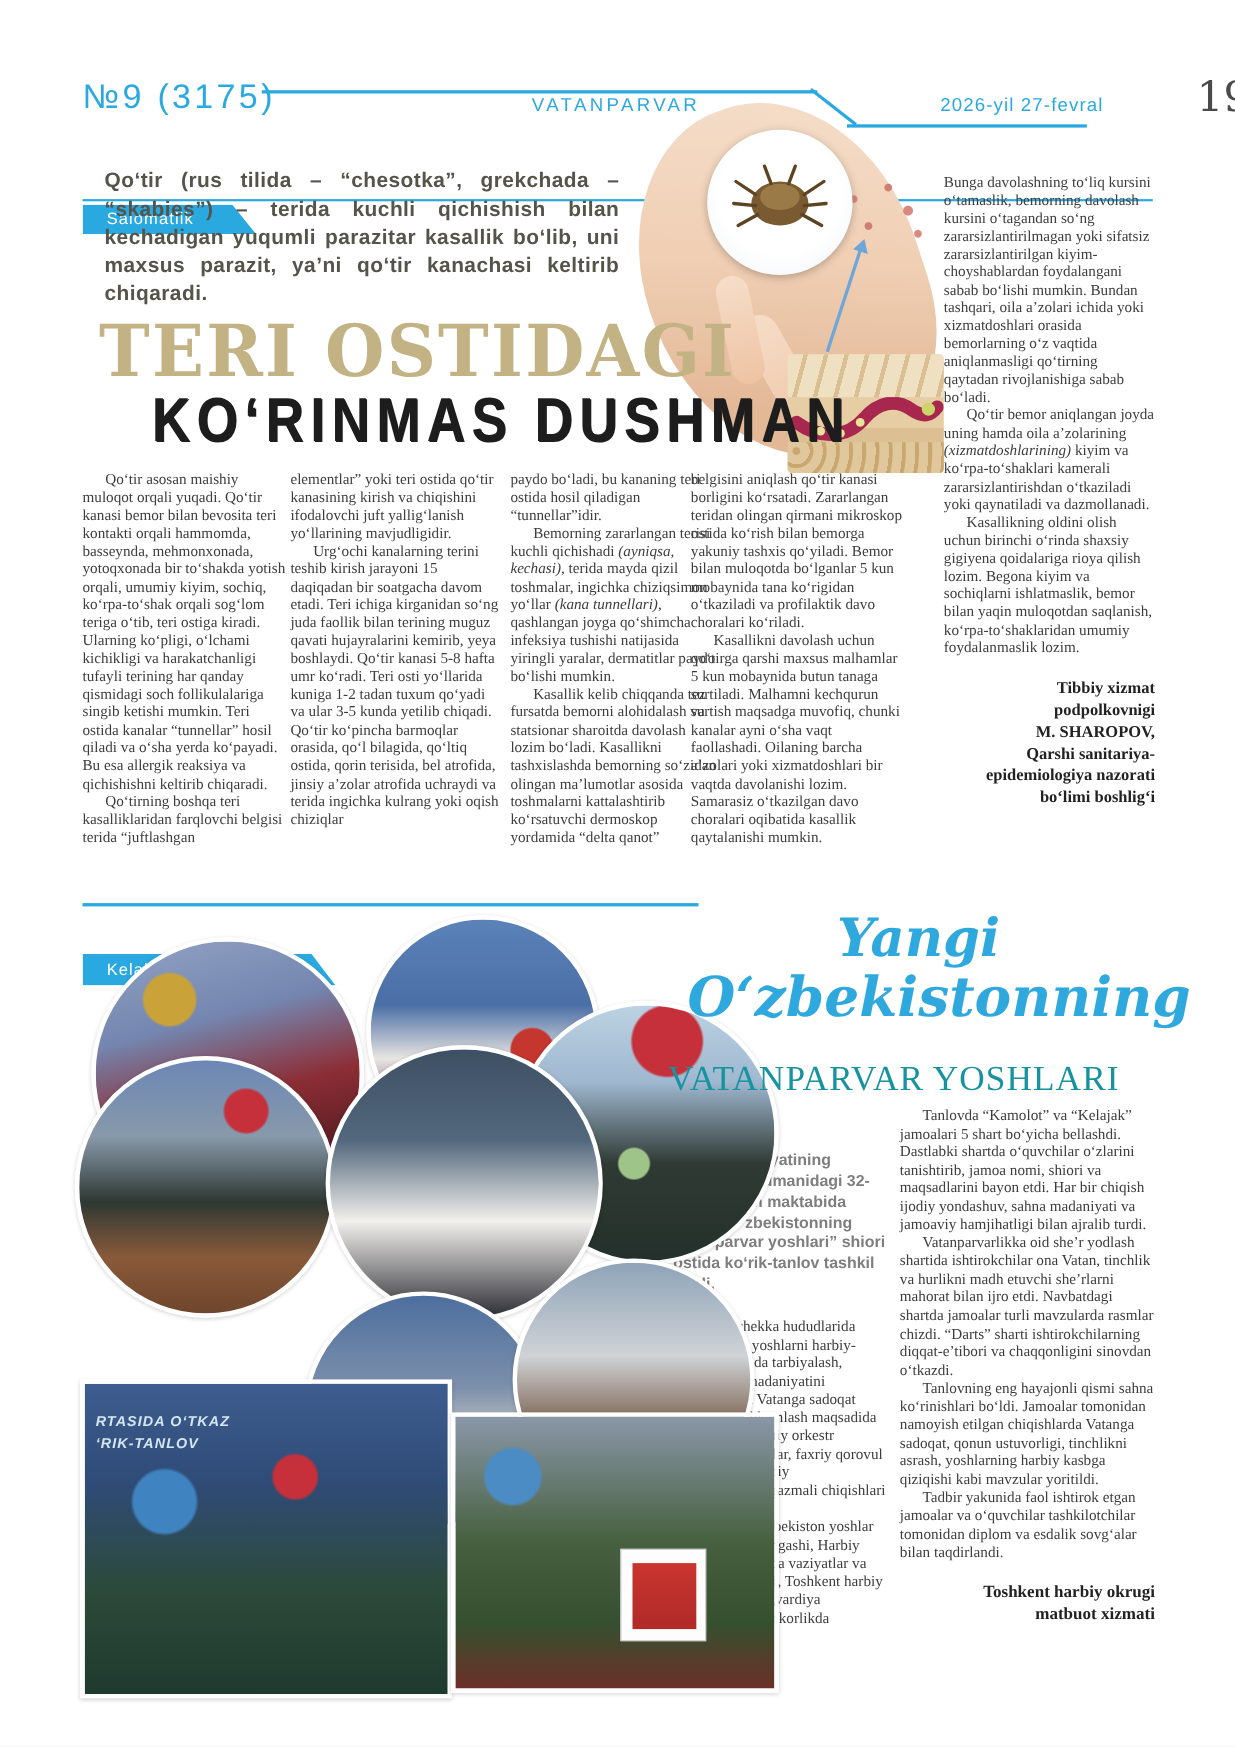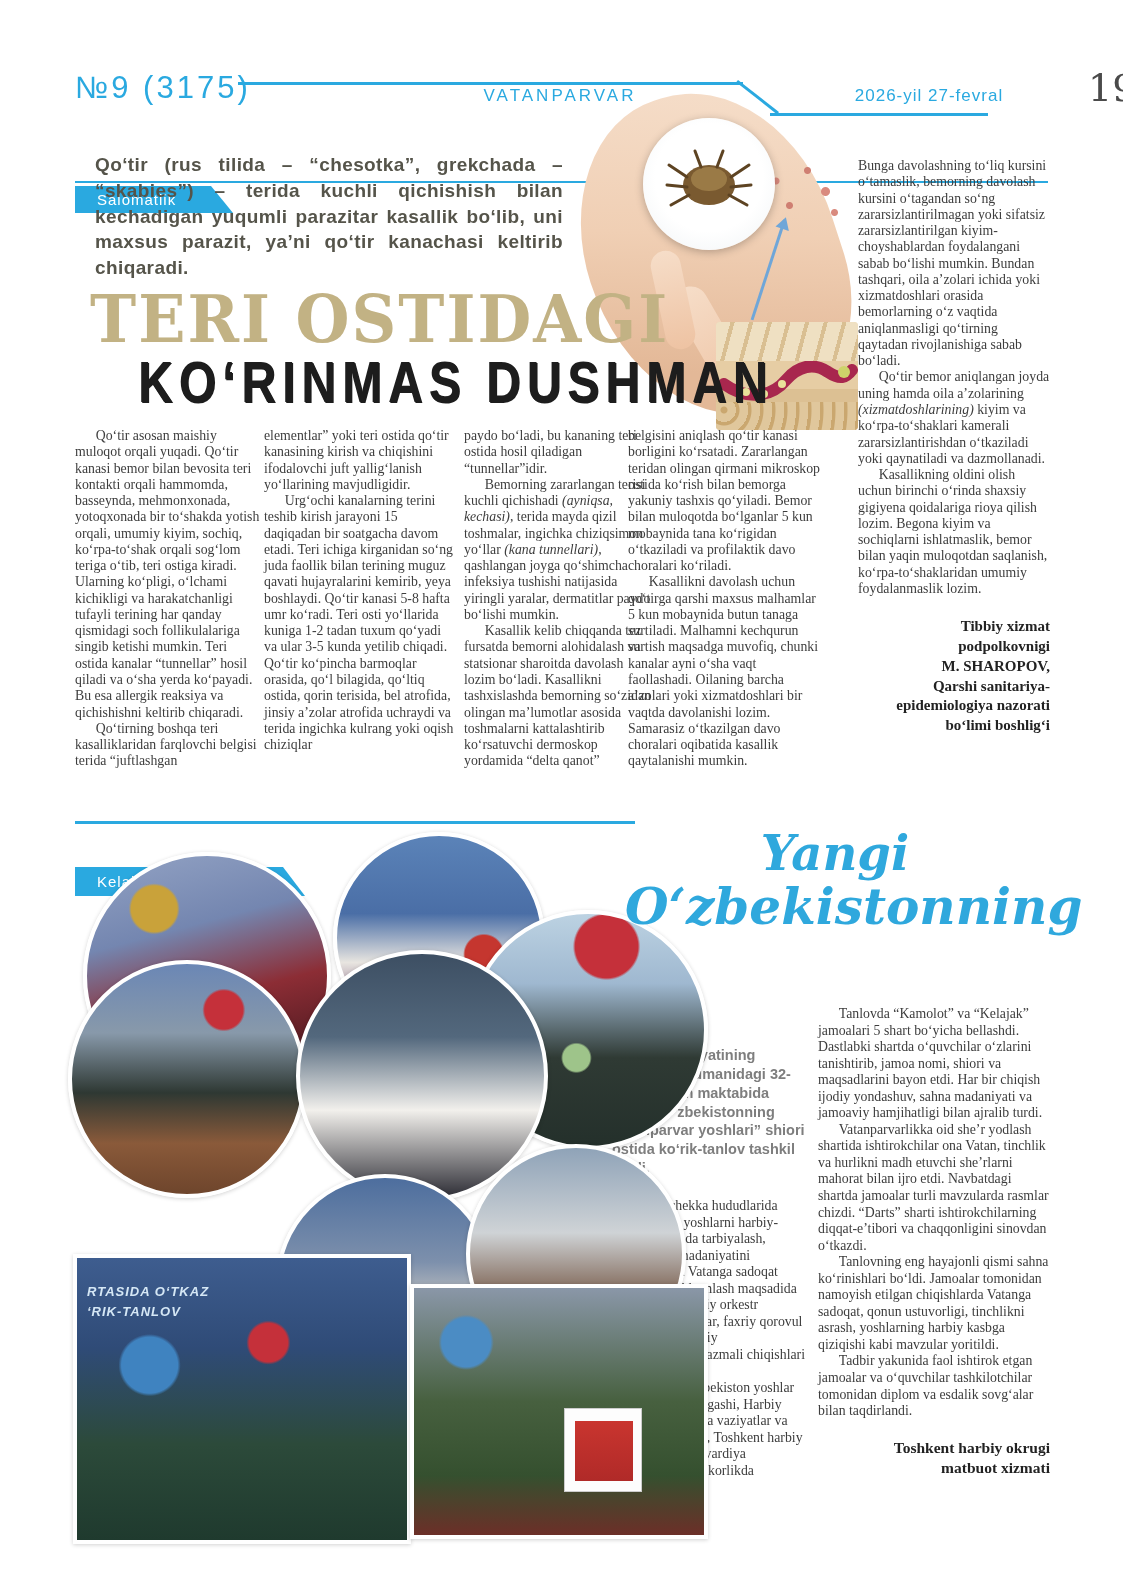--- a/index.html
+++ b/index.html
@@ -244,20 +244,21 @@
          background:radial-gradient(circle at 18% 22%,#4b8cc4 0 8%,transparent 9%),
          linear-gradient(180deg,#8a97a8 0%,#47603f 46%,#35502f 76%,#6c2f28 100%);">
       <div class="lgbox"></div>
     </div>
   </div>
 
   <div class="t-script">
     <div class="t-s1">Yangi</div>
     <div class="t-s2">O‘zbekistonning</div>
   </div>
+  <div class="t-caps">VATANPARVAR YOSHLARI</div>
 
   <div class="intro">Sirdaryo viloyatining Mirzaobod tumanidagi 32-umumta’lim maktabida “Yangi O‘zbekistonning vatanparvar yoshlari” shiori ostida ko‘rik-tanlov tashkil etildi.</div>
 
   <div class="mcol">
     <p>Viloyatning chekka hududlarida istiqomat qiluvchi yoshlarni harbiy-vatanparvarlik ruhida tarbiyalash, ularning huquqiy madaniyatini yuksaltirish hamda Vatanga sadoqat tuyg‘ularini mustahkamlash maqsadida o‘tkazilgan tadbir harbiy orkestr ijrosidagi kuy-qo‘shiqlar, faxriy qorovul saf tortishi hamda harbiy xizmatchilarning ko‘rgazmali chiqishlari bilan boshlandi.</p>
     <p>Mazkur tadbir O‘zbekiston yoshlar ittifoqining viloyat kengashi, Harbiy prokuratura, favqulodda vaziyatlar va bojxona boshqarmalari, Toshkent harbiy okrugi hamda Milliy gvardiya boshqarmasi bilan hamkorlikda o‘tkazildi.</p>
   </div>
 
   <div class="rcol">
     <p>Tanlovda “Kamolot” va “Kelajak” jamoalari 5 shart bo‘yicha bellashdi. Dastlabki shartda o‘quvchilar o‘zlarini tanishtirib, jamoa nomi, shiori va maqsadlarini bayon etdi. Har bir chiqish ijodiy yondashuv, sahna madaniyati va jamoaviy hamjihatligi bilan ajralib turdi.</p>

